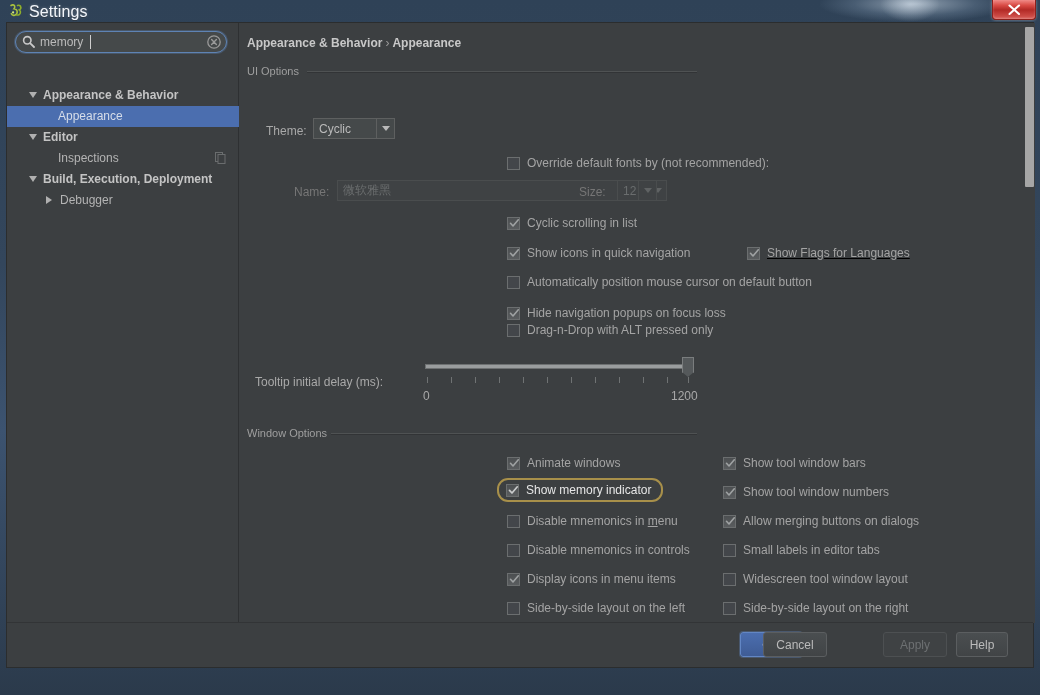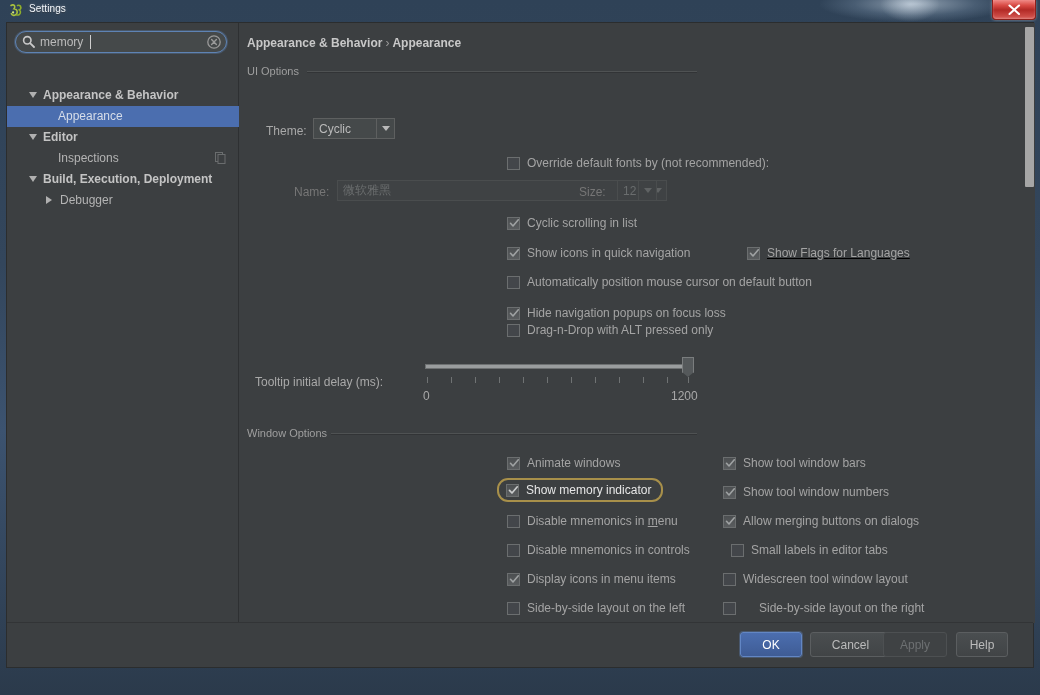--- a/index.html
+++ b/index.html
@@ -45,21 +45,21 @@
   }
   #app-icon {
     position: absolute;
     left: 8px; top: 3px;
     width: 16px; height: 16px;
   }
   #title-text {
     position: absolute;
     left: 29px; top: 3px;
     color: #f2f6fb;
-    font-size: 10px;
+    font-size: 16px;
     text-shadow: 0 0 3px rgba(255,255,255,.35), 0 1px 1px rgba(0,0,0,.45);
     letter-spacing: .1px;
   }
   #close-btn {
     position: absolute;
     right: 4px; top: 0px;
     width: 44px; height: 20px;
     border-radius: 0 0 4px 4px;
     background: linear-gradient(180deg,#f08a86 0%, #d94b45 28%, #b32a26 52%, #d2524c 92%);
     border: 1px solid #8e1f1b;
@@ -626,41 +626,41 @@
 
       <div class="cb" style="left:484px; top:460px;">
         <span class="box filled">
           <span class="tick"><svg width="11" height="11" viewBox="0 0 11 11">
                 <path d="M1.5 5.3 L4 8 L9.3 1.8" fill="none" stroke="#9fa2a3" stroke-width="1.6" stroke-linecap="round" stroke-linejoin="round"></path>
               </svg></span>
         </span>
         <span class="lbl">Show tool window numbers</span>
       </div>
 
-      <div class="cb" style="left:484px; top:518px;margin-left:8px;">
+      <div class="cb" style="left:484px; top:518px;">
         <span class="box"></span>
         <span class="lbl">Small labels in editor tabs</span>
       </div>
 
       <div class="cb" style="left:484px; top:547px;">
         <span class="box"></span>
         <span class="lbl">Widescreen tool window layout</span>
       </div>
 
-      <div class="cb" style="left:484px; top:576px;gap:16px;">
+      <div class="cb" style="left:484px; top:576px;">
         <span class="box"></span>
         <span class="lbl">Side-by-side layout on the right</span>
       </div>
 
       <div id="vscroll-track">
         <div id="vscroll-thumb" style="top:4px; height:160px;"></div>
       </div>
     </div>
 
     <div id="buttonbar">
       <div class="btn primary" style="left:733px; width:62px;">OK</div>
-      <div class="btn" style="left:803px; width:81px;">Cancel</div>
+      <div class="btn" style="left:756px; width:64px;">Cancel</div>
       <div class="btn disabled" style="left:876px; width:64px;">Apply</div>
       <div class="btn" style="left:949px; width:52px;">Help</div>
     </div>
 
   </div>
 </div>
 
 </body></html>

